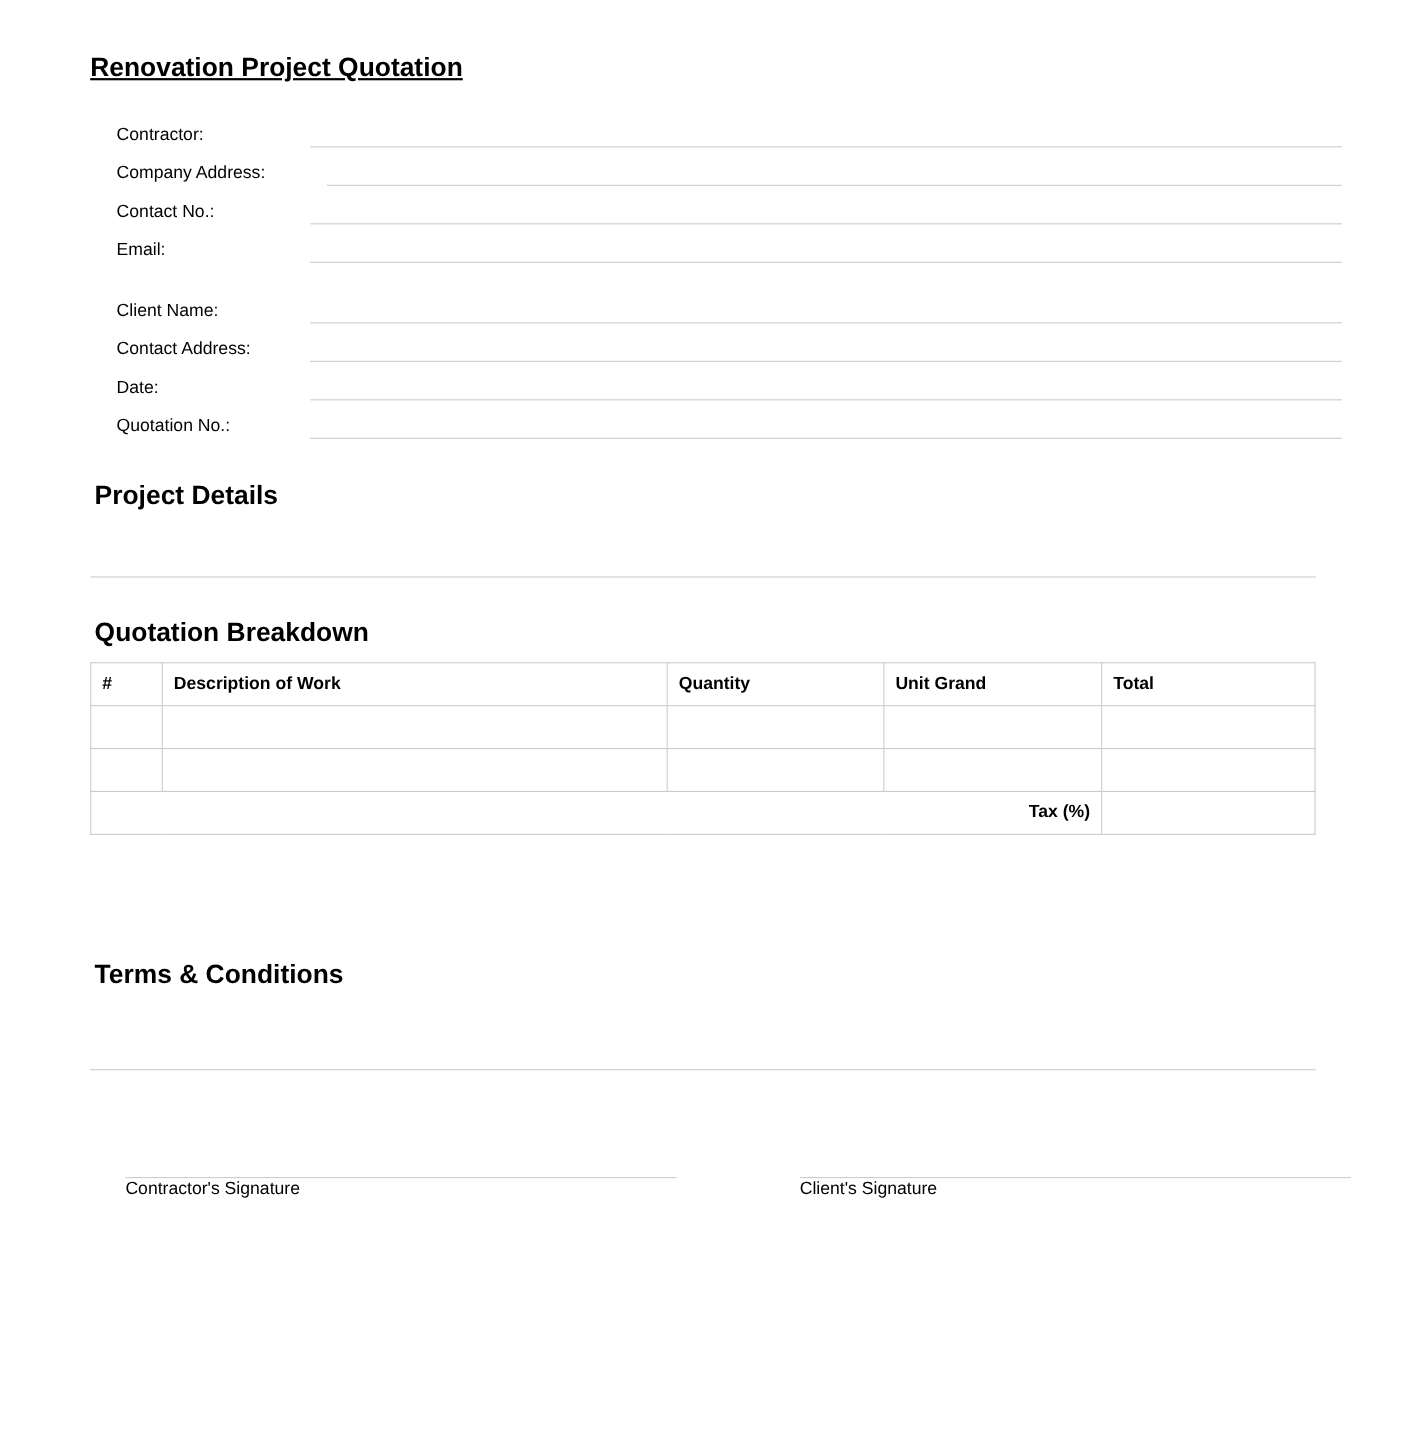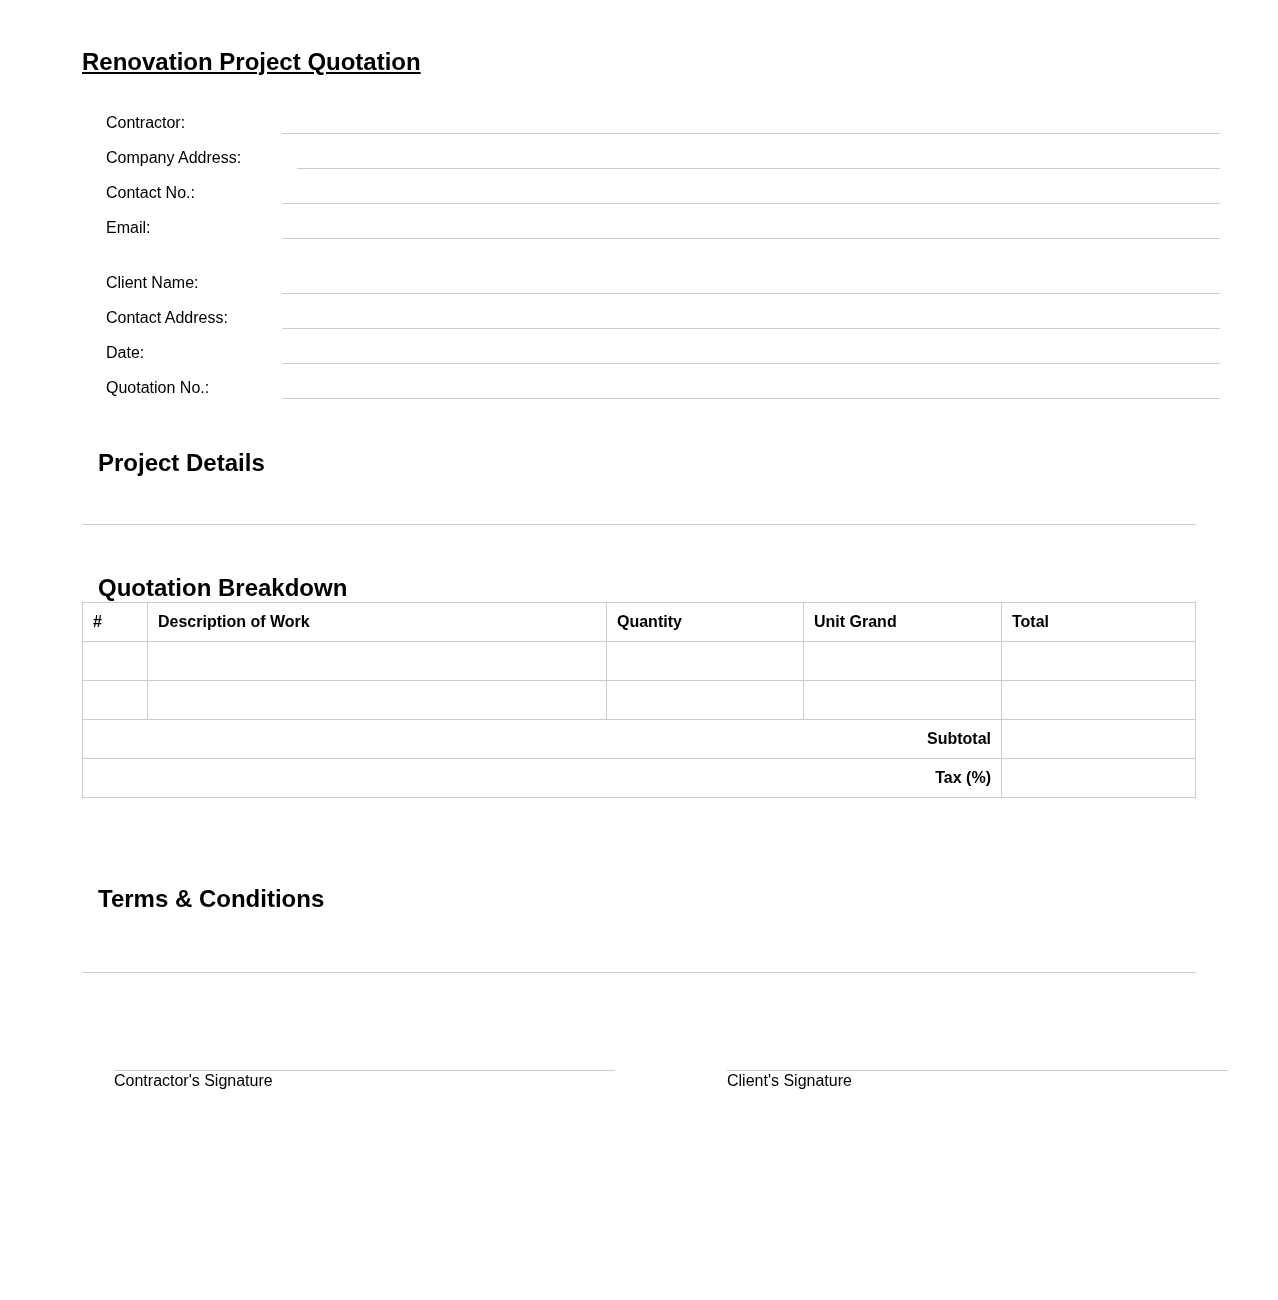--- a/index.html
+++ b/index.html
@@ -2,21 +2,21 @@
 <html><head>
 <meta charset="utf-8">
 <style>
   html, body { margin: 0; padding: 0; background: #ffffff; }
   body { width: 1278px; height: 1300px; position: relative; font-family: "Liberation Sans", sans-serif; color: #000; }
   .page { position: absolute; left: 82px; top: 0; width: 1114px; }
   h1 { position: absolute; top: 42px; left: 0; margin: 0; font-size: 24px; font-weight: bold; line-height: 40px; text-decoration: underline; }
   .field { position: absolute; left: 0; width: 1114px; height: 35px; margin-left: 24px; }
   .field .lbl { position: absolute; left: 0; top: 0; font-size: 16px; line-height: 20px; }
   .field .line { position: absolute; right: 0; top: 20px; height: 0; border-bottom: 1px solid #cccccc; }
-  h2 { position: absolute; left: 0; margin: 16px; font-size: 24px; font-weight: bold; line-height: 30px; }
+  h2 { position: absolute; left: 0; margin: 4px; font-size: 24px; font-weight: bold; line-height: 30px; }
   .rule { position: absolute; left: 0; width: 1114px; border-bottom: 1px solid #cccccc; }
   table { position: absolute; left: 0; top: 602px; width: 1114px; border-collapse: collapse; font-size: 16px; }
   td, th { border: 1px solid #cccccc; height: 38px; padding: 0 10px; text-align: left; font-weight: bold; }
   td { font-weight: normal; }
   td.sum-label { text-align: right; font-weight: bold; }
   .sig { position: absolute; top: 1070px; width: 501px; border-top: 1px solid #cccccc; margin-left: 32px; }
   .sig span { display: block; font-size: 16px; line-height: 20px; padding-top: 0; }
 </style>
 </head>
 <body>
@@ -80,24 +80,20 @@
       <td></td>
     </tr>
     <tr>
       <td></td>
       <td></td>
       <td></td>
       <td></td>
       <td></td>
     </tr>
     <tr>
-      <td colspan="4" class="sum-label">Subtotal</td>
-      <td></td>
-    </tr>
-    <tr>
       <td colspan="4" class="sum-label">Tax (%)</td>
       <td></td>
     </tr>
   </tbody>
     </table>
 
   <h2 style="top:868px">Terms &amp; Conditions</h2>
   <div class="rule" style="top:972px"></div>
 
   <div class="sig" style="left:0">

